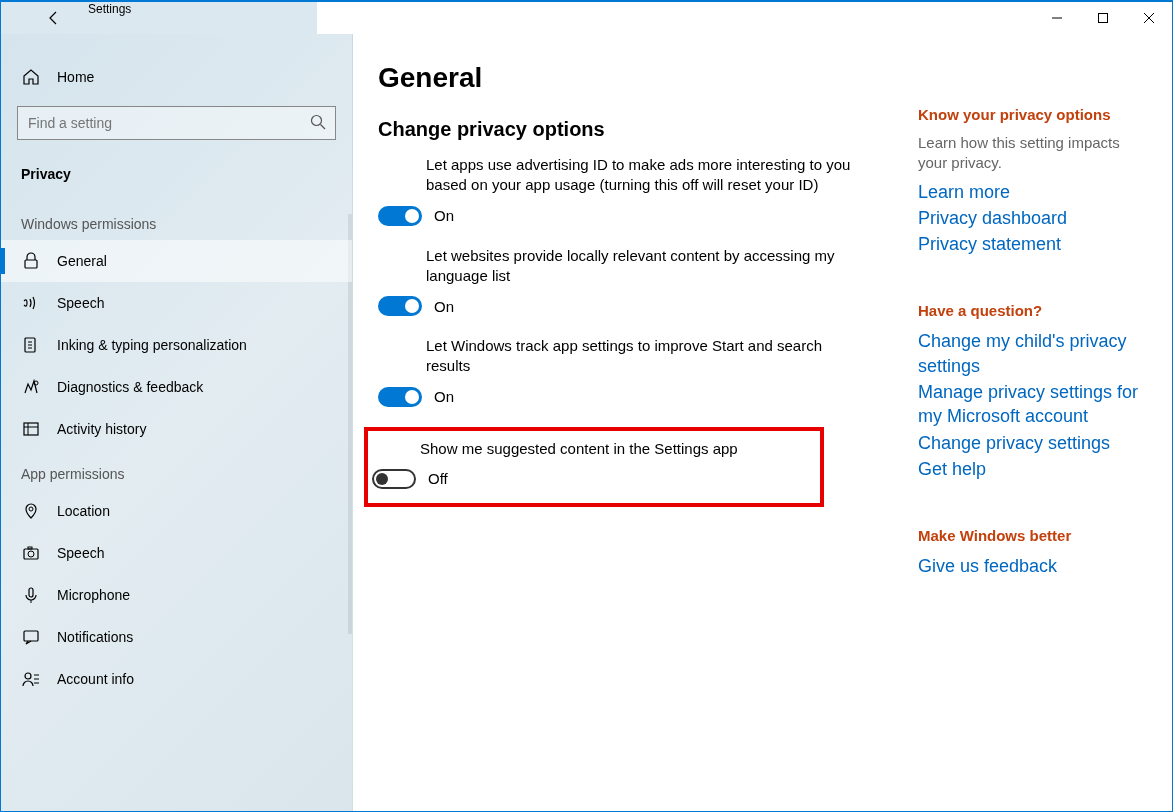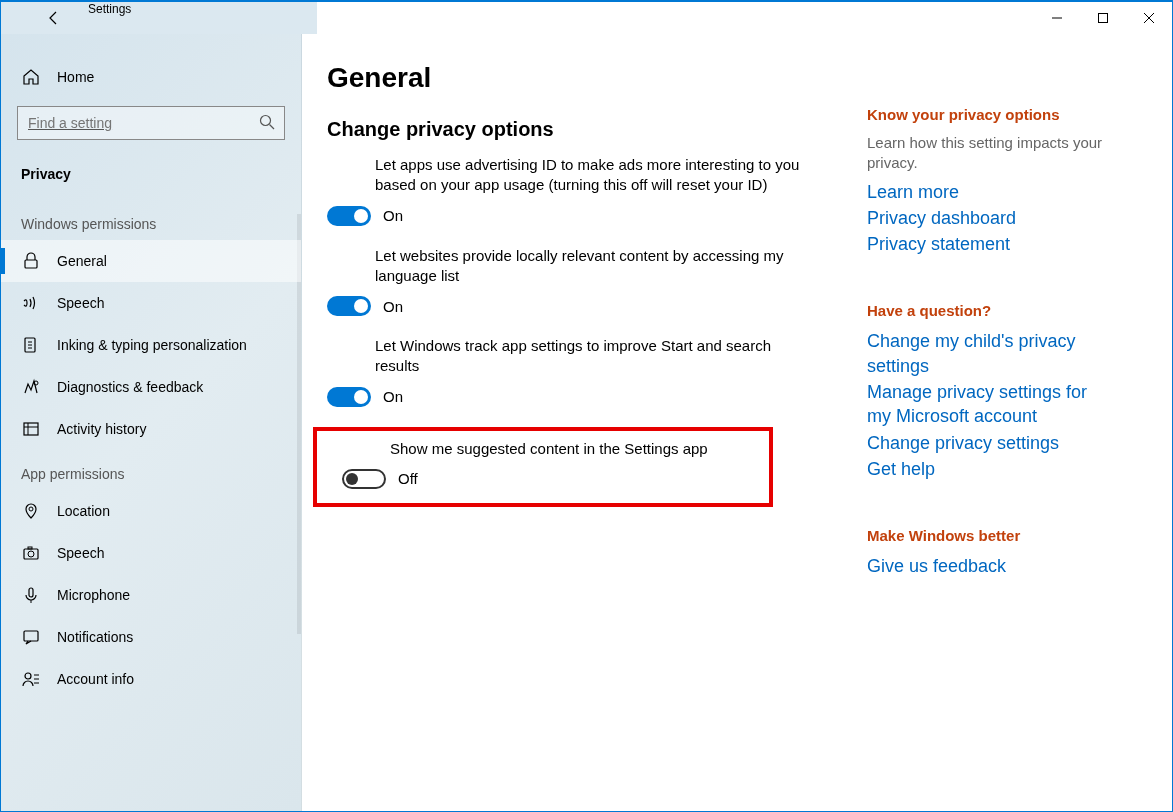--- a/index.html
+++ b/index.html
@@ -9,28 +9,28 @@
 .titlebar-left { position: absolute; left: 12px; top: 0; height: 32px; display: flex; align-items: flex-start; margin-left: 19px; }
 .back-btn { width: 44px; height: 32px; display: flex; align-items: center; justify-content: center; cursor: pointer; }
 .back-btn svg { width: 16px; height: 16px; }
 .win-title { font-size: 12px; margin-left: 12px; color: #000; }
 .win-controls { display: flex; }
 .win-btn { width: 46px; height: 32px; display: flex; align-items: center; justify-content: center; cursor: pointer; }
 .win-btn svg { width: 10px; height: 10px; }
 
 .content { display: flex; height: calc(100% - 32px); }
 
-.sidebar { width: 301px; background: linear-gradient(135deg, #d5e4ed 0%, #e2ecf1 50%, #dae6ec 100%); padding-top: 24px; border-right: 1px solid rgba(0,0,0,0.05); position: relative; }
+.sidebar { width: 352px; background: linear-gradient(135deg, #d5e4ed 0%, #e2ecf1 50%, #dae6ec 100%); padding-top: 24px; border-right: 1px solid rgba(0,0,0,0.05); position: relative; }
 .sidebar-scroll { position: absolute; right: 0; top: 180px; width: 4px; height: 420px; background: rgba(0,0,0,0.08); }
 .home-row { display: flex; align-items: center; padding: 10px 20px; cursor: pointer; }
 .home-row .nav-icon { width: 20px; margin-right: 16px; display: flex; justify-content: center; }
 .home-row span.lbl { font-size: 14px; color: #000; }
 
 .search-wrap { margin: 10px 16px 18px 16px; }
-.search-box { width: 100%; height: 34px; border: 1px solid #888; background: rgba(255,255,255,0.4); padding: 0 36px 0 10px; font-size: 14px; color: #555; outline: none; text-decoration: underline; }
+.search-box { width: 100%; height: 34px; border: 1px solid #888; background: rgba(255,255,255,0.4); padding: 0 36px 0 10px; font-size: 14px; color: #555; outline: none; }
 .search-wrap { position: relative; }
 .search-icon { position: absolute; right: 10px; top: 8px; color: #555; }
 
 .cat-title { font-size: 14px; font-weight: 600; padding: 8px 20px 18px 20px; color: #000; }
 
 .group-title { font-size: 14px; color: #555; padding: 16px 20px 8px 20px; }
 
 .nav-item { display: flex; align-items: center; padding: 12px 20px; cursor: pointer; position: relative; }
 .nav-item.active { background: rgba(255,255,255,0.5); }
 .nav-item.active::before { content: ""; position: absolute; left: 0; top: 8px; bottom: 8px; width: 4px; background: #0078d4; }
@@ -48,21 +48,21 @@
 .setting-block { margin-bottom: 20px; }
 .setting-desc { font-size: 15px; color: #000; line-height: 1.35; margin-bottom: 10px; max-width: 440px; margin-left: 48px; }
 .toggle-row { display: flex; align-items: center; }
 .toggle { width: 44px; height: 20px; border-radius: 10px; position: relative; cursor: pointer; }
 .toggle.on { background: #0078d4; }
 .toggle.on::after { content: ""; position: absolute; right: 3px; top: 3px; width: 14px; height: 14px; background: #fff; border-radius: 50%; }
 .toggle.off { background: #fff; border: 2px solid #333; width: 44px; height: 20px; }
 .toggle.off::after { content: ""; position: absolute; left: 2px; top: 2px; width: 12px; height: 12px; background: #333; border-radius: 50%; }
 .toggle-label { margin-left: 12px; font-size: 15px; color: #000; }
 
-.highlight-box { border: 4px solid #e60000; padding: 8px 10px 14px 25px; margin-left: -14px; margin-right: -2px; width: 460px; }
+.highlight-box { border: 4px solid #e60000; padding: 8px 10px 14px 4px; margin-left: -14px; margin-right: -2px; width: 460px; }
 .highlight-box .setting-desc { margin-bottom: 10px; }
 
 .right-heading { font-size: 15px; font-weight: 600; margin-bottom: 10px; color: #c2410c; }
 .right-text { font-size: 15px; color: #666; margin-bottom: 6px; line-height: 1.35; max-width: 240px; }
 .right-link { display: block; font-size: 18px; color: #0067c0; margin-bottom: 2px; cursor: pointer; line-height: 1.35; max-width: 240px; }
 .right-section { margin-bottom: 46px; }
 </style>
 </head>
 <body>
 

